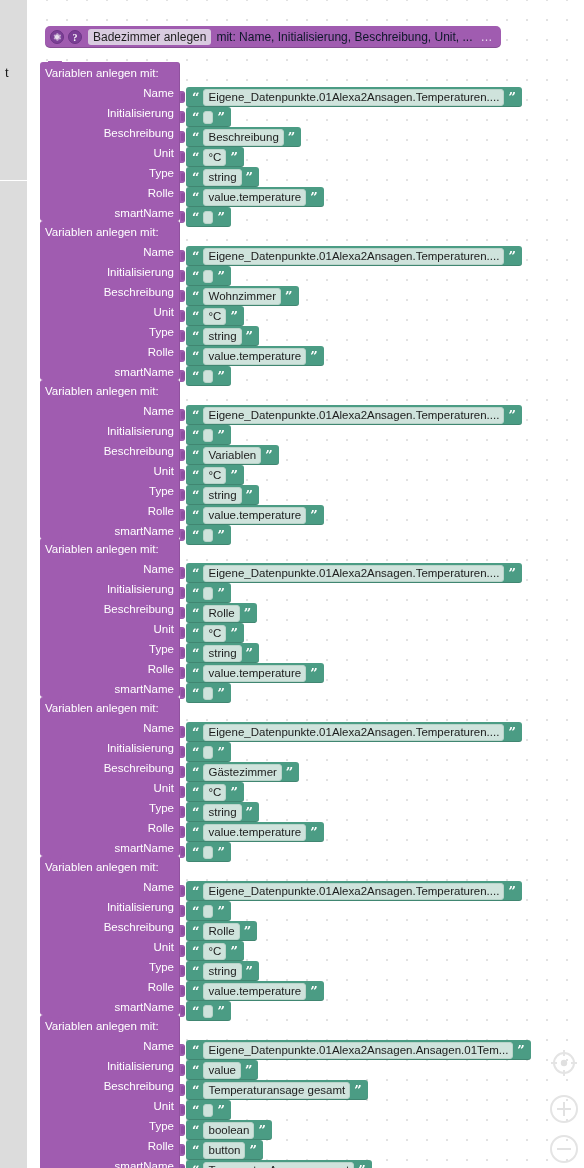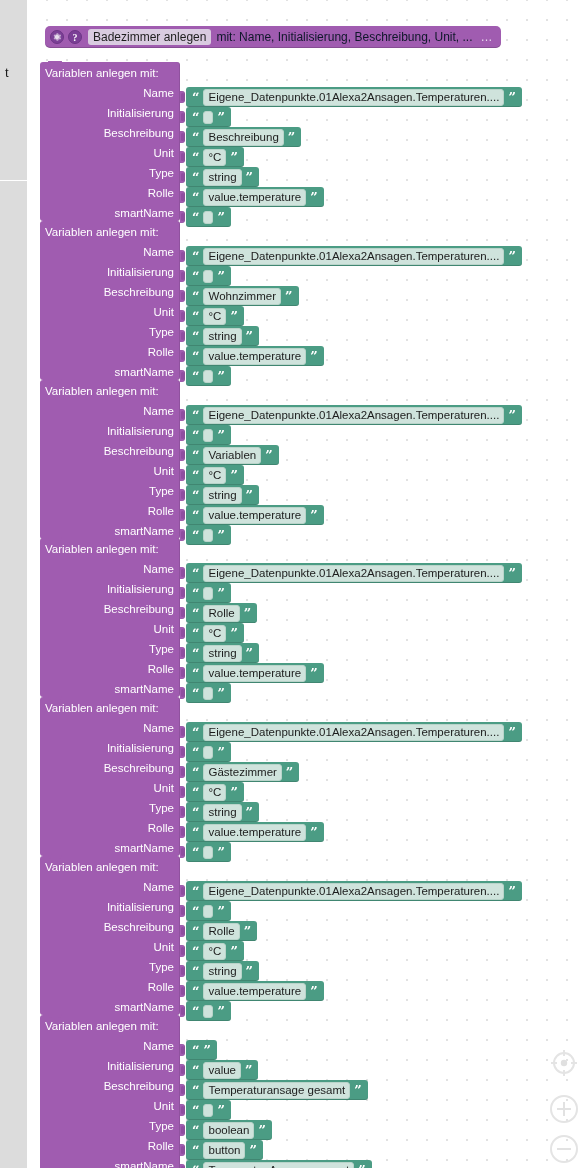--- a/index.html
+++ b/index.html
@@ -597,20 +597,21 @@
           <div class="vrow">
             <div class="vrow-label">Rolle</div>
           </div>
           <div class="vrow">
             <div class="vrow-label">smartName</div>
           </div>
         </div>
         <div class="socket" style="top: 29px;"></div>
         <div class="sblock" style="top: 25px;">
           <span class="q open">“</span>
+          <span class="field">Eigene_Datenpunkte.01Alexa2Ansagen.Ansagen.01Tem...</span>
           <span class="q close">”</span>
         </div>
         <div class="socket" style="top: 49px;"></div>
         <div class="sblock" style="top: 45px;">
           <span class="q open">“</span>
           <span class="field">value</span>
           <span class="q close">”</span>
         </div>
         <div class="socket" style="top: 69px;"></div>
         <div class="sblock" style="top: 65px;">

